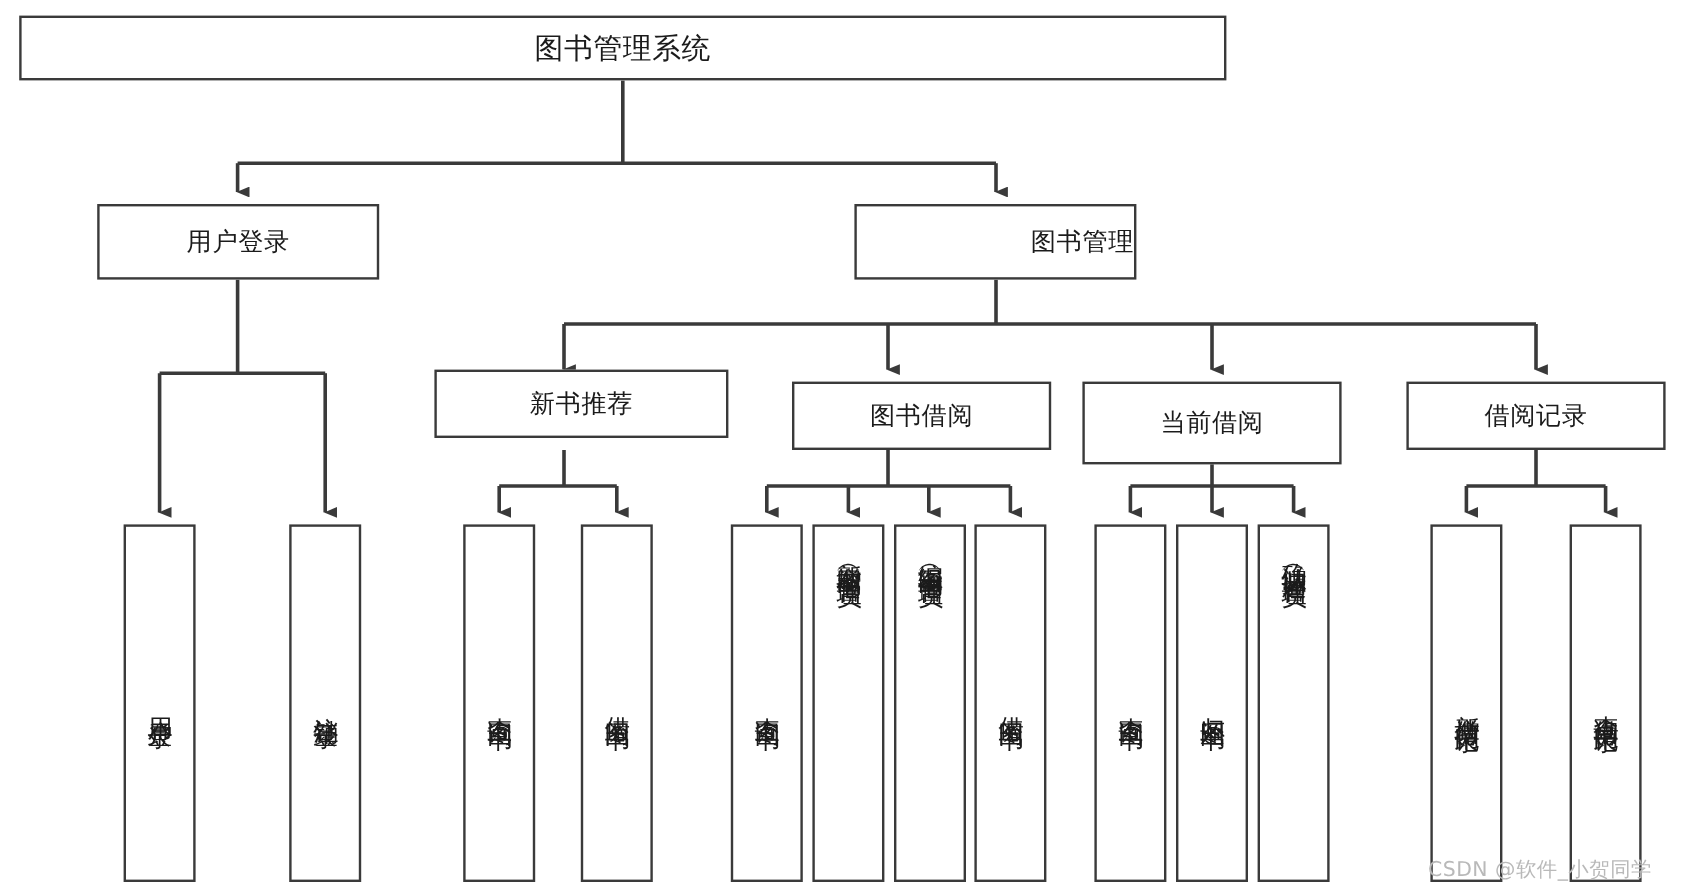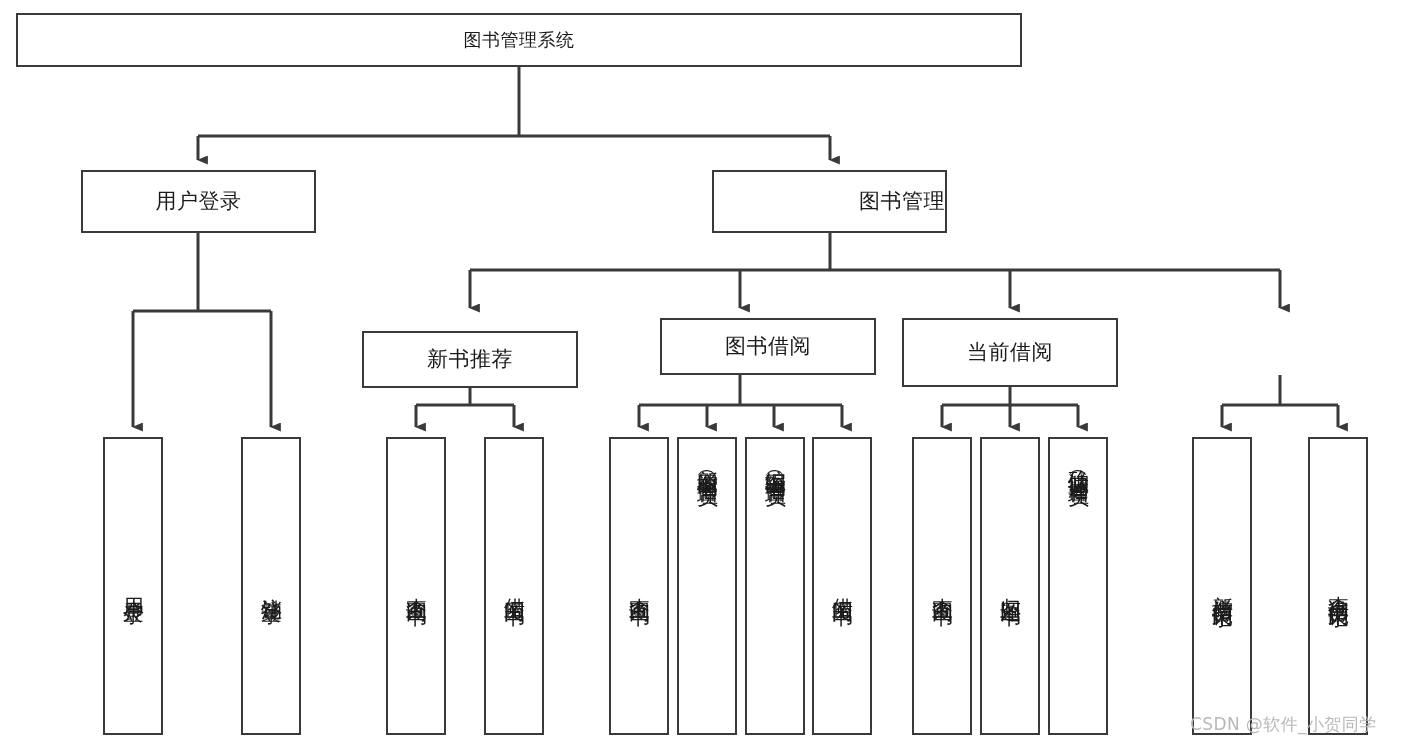--- a/index.html
+++ b/index.html
@@ -38,21 +38,21 @@
   }
   .node .label {
     display: block;
     line-height: 1.18;
     letter-spacing: 0.5px;
   }
   .node.horiz .label {
     font-size: 21px;
   }
   .node.root .label {
-    font-size: 18px;
+    font-size: 24px;
   }
   .node.vert {
     align-items: flex-start;
     padding-top: 14px;
   }
   .node.vert .label {
     writing-mode: vertical-rl;
     text-orientation: upright;
     font-size: 21px;
     letter-spacing: 2.5px;
@@ -132,29 +132,32 @@
     <span class="label">图书管理系统</span>
   </div>
 
   <div class="node horiz" style="left:81px; top:170px; width:235px; height:63px;">
     <span class="label">用户登录</span>
   </div>
   <div class="node horiz" style="left:712px; top:170px; width:235px; height:63px;justify-content:flex-end;">
     <span class="label">图书管理</span>
   </div>
 
-  <div class="node horiz" style="left:362px; top:331px; width:216px; height:57px;">
+  <div class="node horiz" style="left:362px; top:308px; width:245px; height:57px;">
     <span class="label">新书推荐</span>
   </div>
   <div class="node horiz" style="left:632px; top:318px; width:216px; height:57px;margin-left:28px;">
     <span class="label">图书借阅</span>
   </div>
   <div class="node horiz" style="left:902px; top:318px; width:216px; height:69px;">
     <span class="label">当前借阅</span>
   </div>
+  <div class="node horiz" style="left:1172px; top:318px; width:216px; height:57px;">
+    <span class="label">借阅记录</span>
+  </div>
 
   <div class="node vert mid" style="left:103px; top:437px; width:60px; height:298px;">
     <span class="label">用户登录</span>
   </div>
   <div class="node vert mid" style="left:241px; top:437px; width:60px; height:298px;">
     <span class="label">注销登录</span>
   </div>
 
   <div class="node vert mid" style="left:386px; top:437px; width:60px; height:298px;">
     <span class="label">查询图书</span>

